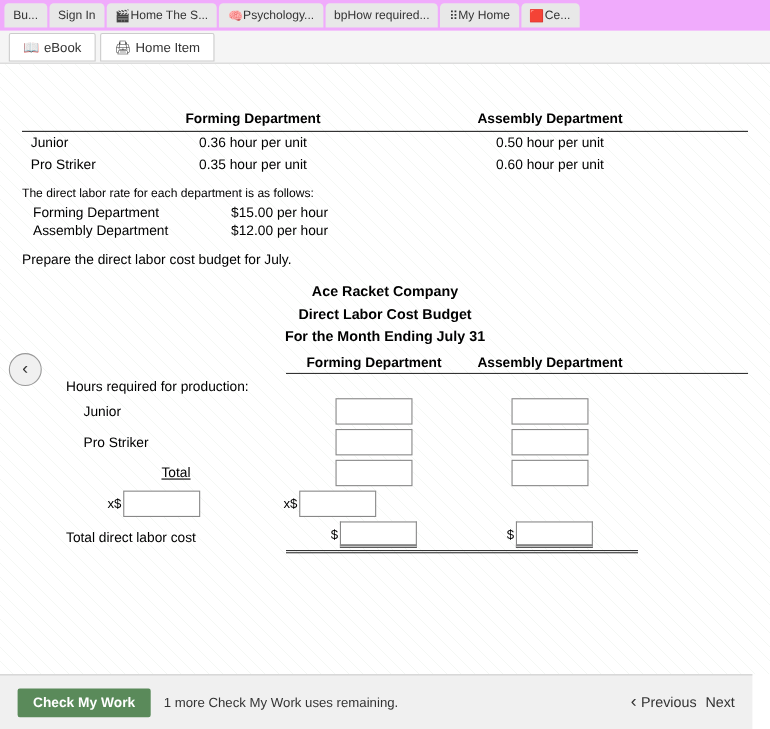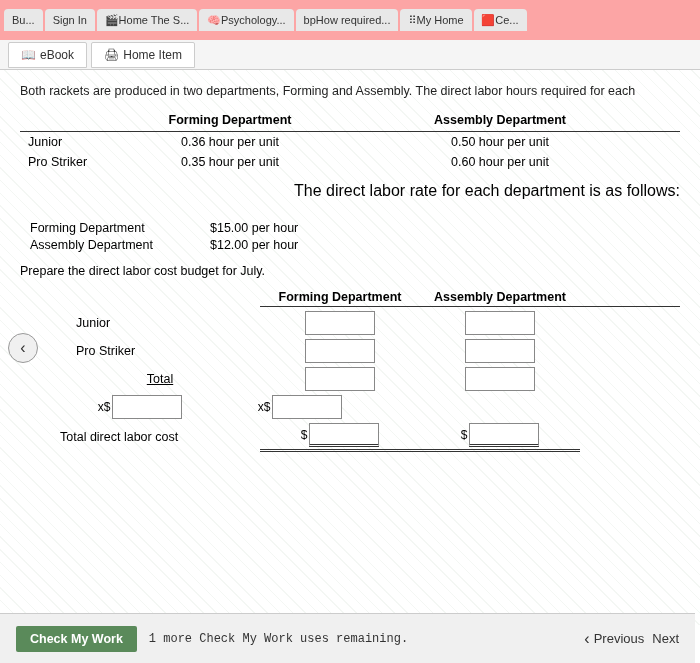--- a/index.html
+++ b/index.html
@@ -10,22 +10,22 @@
       width: 700px;
       height: 663px;
       overflow: hidden;
       position: relative;
     }
 
     
     .browser-tabs {
       display: flex;
       align-items: center;
-      background: #fca5a5;
-      height: 40px;
+      background: #f0abfc;
+      height: 28px;
       padding: 0 4px;
       gap: 2px;
       font-size: 11px;
       overflow: hidden;
     }
     .browser-tab {
       display: flex;
       align-items: center;
       padding: 0 8px;
       height: 22px;
@@ -133,23 +133,22 @@
     }
     .dept-table tbody td:nth-child(2),
     .dept-table tbody td:nth-child(3) {
       text-align: center;
     }
 
     .rate-section {
       margin-bottom: 12px;
     }
     .rate-section p {
-      font-size: 16px;
-      margin-bottom: 21px;
-      text-align: right;
+      font-size: 11px;
+      margin-bottom: 4px;
     }
     .rate-row {
       display: flex;
       align-items: center;
       margin-bottom: 3px;
       padding-left: 10px;
     }
     .rate-label {
       width: 180px;
       font-size: 12.5px;
@@ -233,21 +232,21 @@
     .underline-double {
       border-bottom: 3px double #333;
       padding-bottom: 2px;
     }
 
     
     .bottom-nav {
       position: absolute;
       bottom: 0;
       left: 0;
-      right: 5px;
+      right: 16px;
       height: 50px;
       background: #f0f0f0;
       border-top: 1px solid #ccc;
       display: flex;
       align-items: center;
       padding: 0 16px;
       gap: 12px;
     }
     .check-work-btn {
       background: #5a8a5a;
@@ -255,21 +254,20 @@
       border: none;
       padding: 6px 14px;
       font-size: 12.5px;
       cursor: pointer;
       border-radius: 2px;
       font-weight: bold;
     }
     .remaining-text {
       font-size: 12px;
       color: #333;
-      font-family: Liberation Mono, monospace;
     }
     .nav-right {
       display: flex;
       align-items: center;
       gap: 8px;
       margin-left: auto;
     }
     .nav-btn {
       display: flex;
       align-items: center;
@@ -347,21 +345,21 @@
   </div>
 </div>
 
 <div class="main-content">
 
   <div class="left-arrow-btn">‹</div>
 
   <div class="content-inner">
 
     <p class="intro-text">
-      <span>Both rackets are produced in two departments, Forming and Assembly. The direct labor hours required for each</span><br>
+      <br>
     </p>
 
     <table class="dept-table">
       <thead>
         <tr>
           <th></th>
           <th>Forming Department</th>
           <th>Assembly Department</th>
         </tr>
       </thead>
@@ -386,28 +384,38 @@
         <span class="rate-value">$15.00 per hour</span>
       </div>
       <div class="rate-row">
         <span class="rate-label">Assembly Department</span>
         <span class="rate-value">$12.00 per hour</span>
       </div>
     </div>
 
     <p class="prepare-text">Prepare the direct labor cost budget for July.</p>
 
+    <div class="budget-header">
+      <p>Ace Racket Company</p>
+      <p>Direct Labor Cost Budget</p>
+      <p>For the Month Ending July 31</p>
+    </div>
 
     <div class="budget-table-wrap">
 
       <div class="budget-cols-header">
         <div class="budget-col-label">Forming Department</div>
         <div class="budget-col-label">Assembly Department</div>
       </div>
 
+      <div class="budget-row">
+        <div class="budget-row-label">Hours required for production:</div>
+        <div class="budget-input-group"></div>
+        <div class="budget-input-group"></div>
+      </div>
 
       <div class="budget-row">
         <div class="budget-row-label indent">Junior</div>
         <div class="budget-input-group">
           <input class="budget-input" type="text" style="">
         </div>
         <div class="budget-input-group">
           <input class="budget-input" type="text" style="">
         </div>
       </div>

